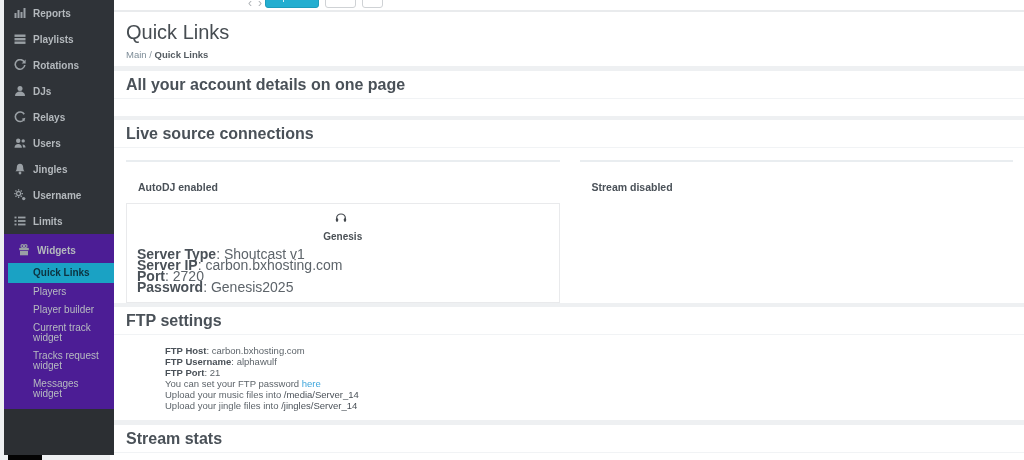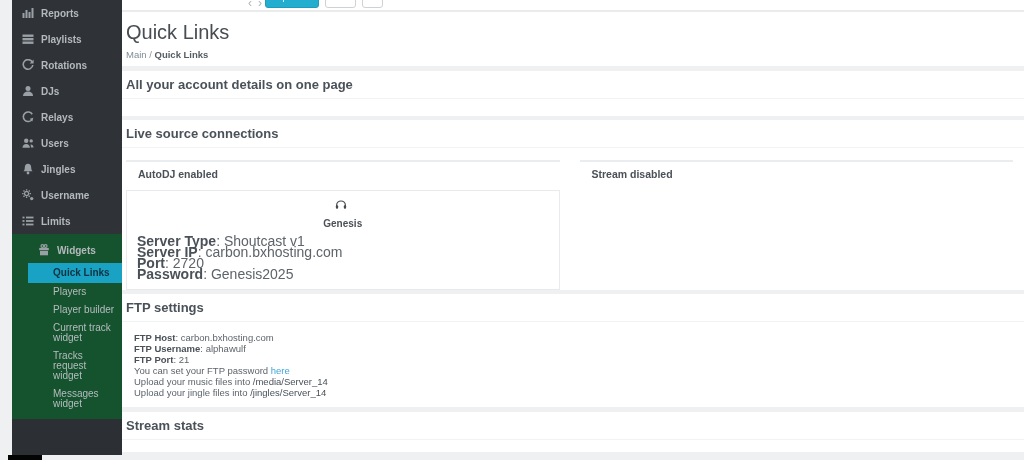--- a/index.html
+++ b/index.html
@@ -1,26 +1,26 @@
 <!DOCTYPE html>
 <html><head>
 <meta charset="utf-8">
 <style>
   * { margin:0; padding:0; box-sizing:border-box; }
   html,body { width:1024px; height:460px; overflow:hidden; }
   body { font-family:"Liberation Sans", sans-serif; background:#eef0f2; position:relative; }
 
   
-  .sidebar { position:absolute; left:12px; top:0; width:110px; height:455px;
+  .sidebar { position:absolute; left:4px; top:0; width:110px; height:455px;
              background:#2f3338; display:flex; flex-direction:column; z-index:5; }
   .nav-item { display:flex; align-items:center; gap:7px; padding:7px 6px 7px 10px;
               font-size:10px; font-weight:bold; color:#b4b9bd; line-height:11px; cursor:pointer; }
   .nav-item .ic { width:12px; height:12px; flex:0 0 12px; color:#9aa0a5; display:inline-flex; }
   .ic svg { width:12px; height:12px; display:block; }
-  .widgets-group { background:#14532d; padding:3px 0 6px 16px; }
+  .widgets-group { background:#4c1d95; padding:3px 0 6px 4px; }
   .submenu-item { padding:4px 6px 4px 25px; font-size:10px; color:#b7bcc0;
                   line-height:10px; cursor:pointer; }
   .submenu-item.active { background:#1aa2c4; color:#0d3340; font-weight:bold; padding-top:5px; padding-bottom:5px; }
   .sidebar-filler { flex:1; background:#2c2f33; }
   .black-bar { position:absolute; left:8px; top:455px; width:34px; height:5px; background:#040404; z-index:6; }
 
   
   .main { margin-left:110px; height:460px; display:flex; flex-direction:column; }
   .topbar { height:12px; background:#ffffff; border-bottom:2px solid #e9ebed;
             position:relative; overflow:hidden; flex:0 0 12px; }
@@ -35,40 +35,40 @@
 
   .content-header { background:#fff; padding:9px 16px 6px 16px; flex:0 0 50px; }
   .page-title { font-size:20px; font-weight:normal; color:#474d52; }
   .breadcrumb { margin-top:5px; font-size:9.5px; color:#8b97a0; }
   .breadcrumb .root { color:#7e8d98; cursor:pointer; }
   .breadcrumb .cur { color:#555c62; font-weight:bold; }
 
   .gap5 { flex:0 0 5px; } .gap4 { flex:0 0 4px; } .gap11 { flex:0 0 11px; }
 
   .card { background:#fff; }
-  .card-header { padding:8px 16px; font-size:13px; font-weight:bold; color:#4a5158;
+  .card-header { padding:8px 16px; font-size:16px; font-weight:bold; color:#4a5158;
                  border-bottom:1px solid #f1f3f5; line-height:11px; }
   .c1 { flex:0 0 45px; } .c2 { flex:0 0 134px; } .c3 { flex:0 0 113px; }
   .c4 { flex:0 0 40px; } .c5 { flex:1; }
 
   .cols { display:flex; gap:20px; margin:12px 16px 0 16px; padding-right:0; }
-  .col { flex:1; border-top:2px solid #e9edf0; padding-top:6px; }
+  .col { flex:1; border-top:2px solid #e9edf0; padding-top:19px; }
   .col.right { margin-right:-5px; }
   .subhead { font-size:10.5px; font-weight:bold; color:#4a5158; margin-left:12px; }
 
   .server-box { margin-top:10px; border:1px solid #e9eaec; background:#fff;
                 padding:7px 10px 9px 10px; }
   .server-head { display:flex; align-items:center; gap:5px; color:#44494e; margin-bottom:7px;flex-direction:column; }
   .server-head .hp { width:15px; height:15px; }
   .server-name { font-size:10px; font-weight:bold; color:#4a5055; }
   .dline { font-size:14px; color:#5d646a; line-height:11px; }
   .lbl { font-weight:bold; color:#4a5158; }
   .lbl::after { content:": "; font-weight:normal; color:#5d646a; }
 
-  .ftp-body { padding:10px 16px 0 24px; }
+  .ftp-body { padding:10px 16px 0 24px;margin-left:31px; }
   .fline { font-size:9.5px; color:#5d646a; line-height:11px; }
   .fline a { color:#3fa6dc; text-decoration:none; cursor:pointer; }
   .path { font-weight:normal; color:#4a5158;text-align:center; }
 </style>
 </head>
 <body>
 
 <div class="sidebar">
 
   <div class="nav-item">

